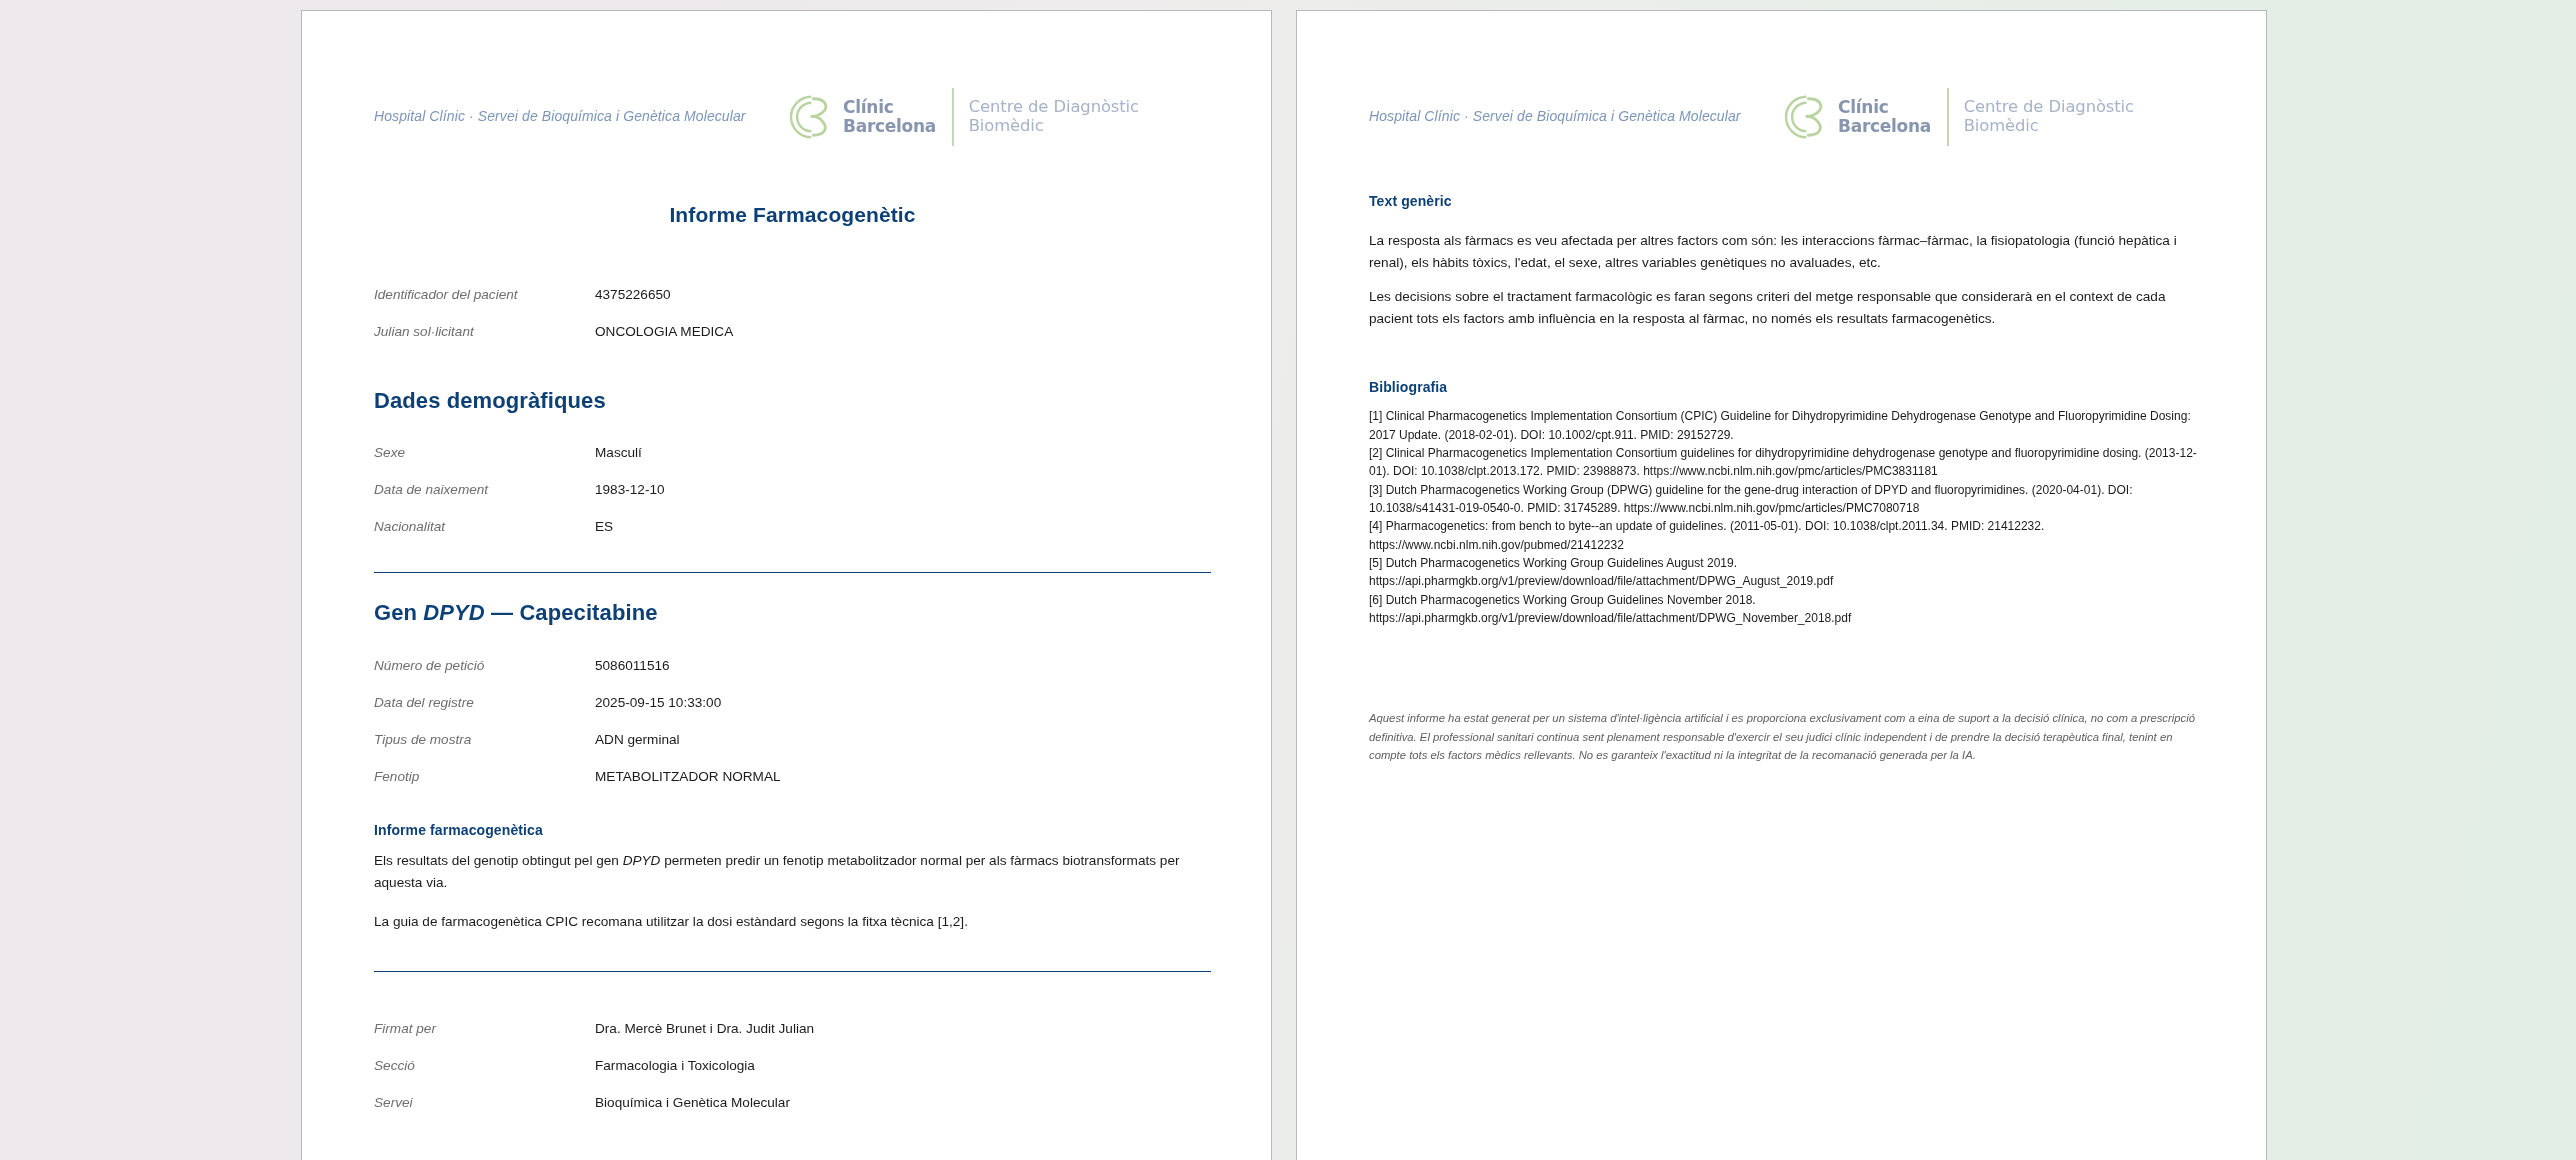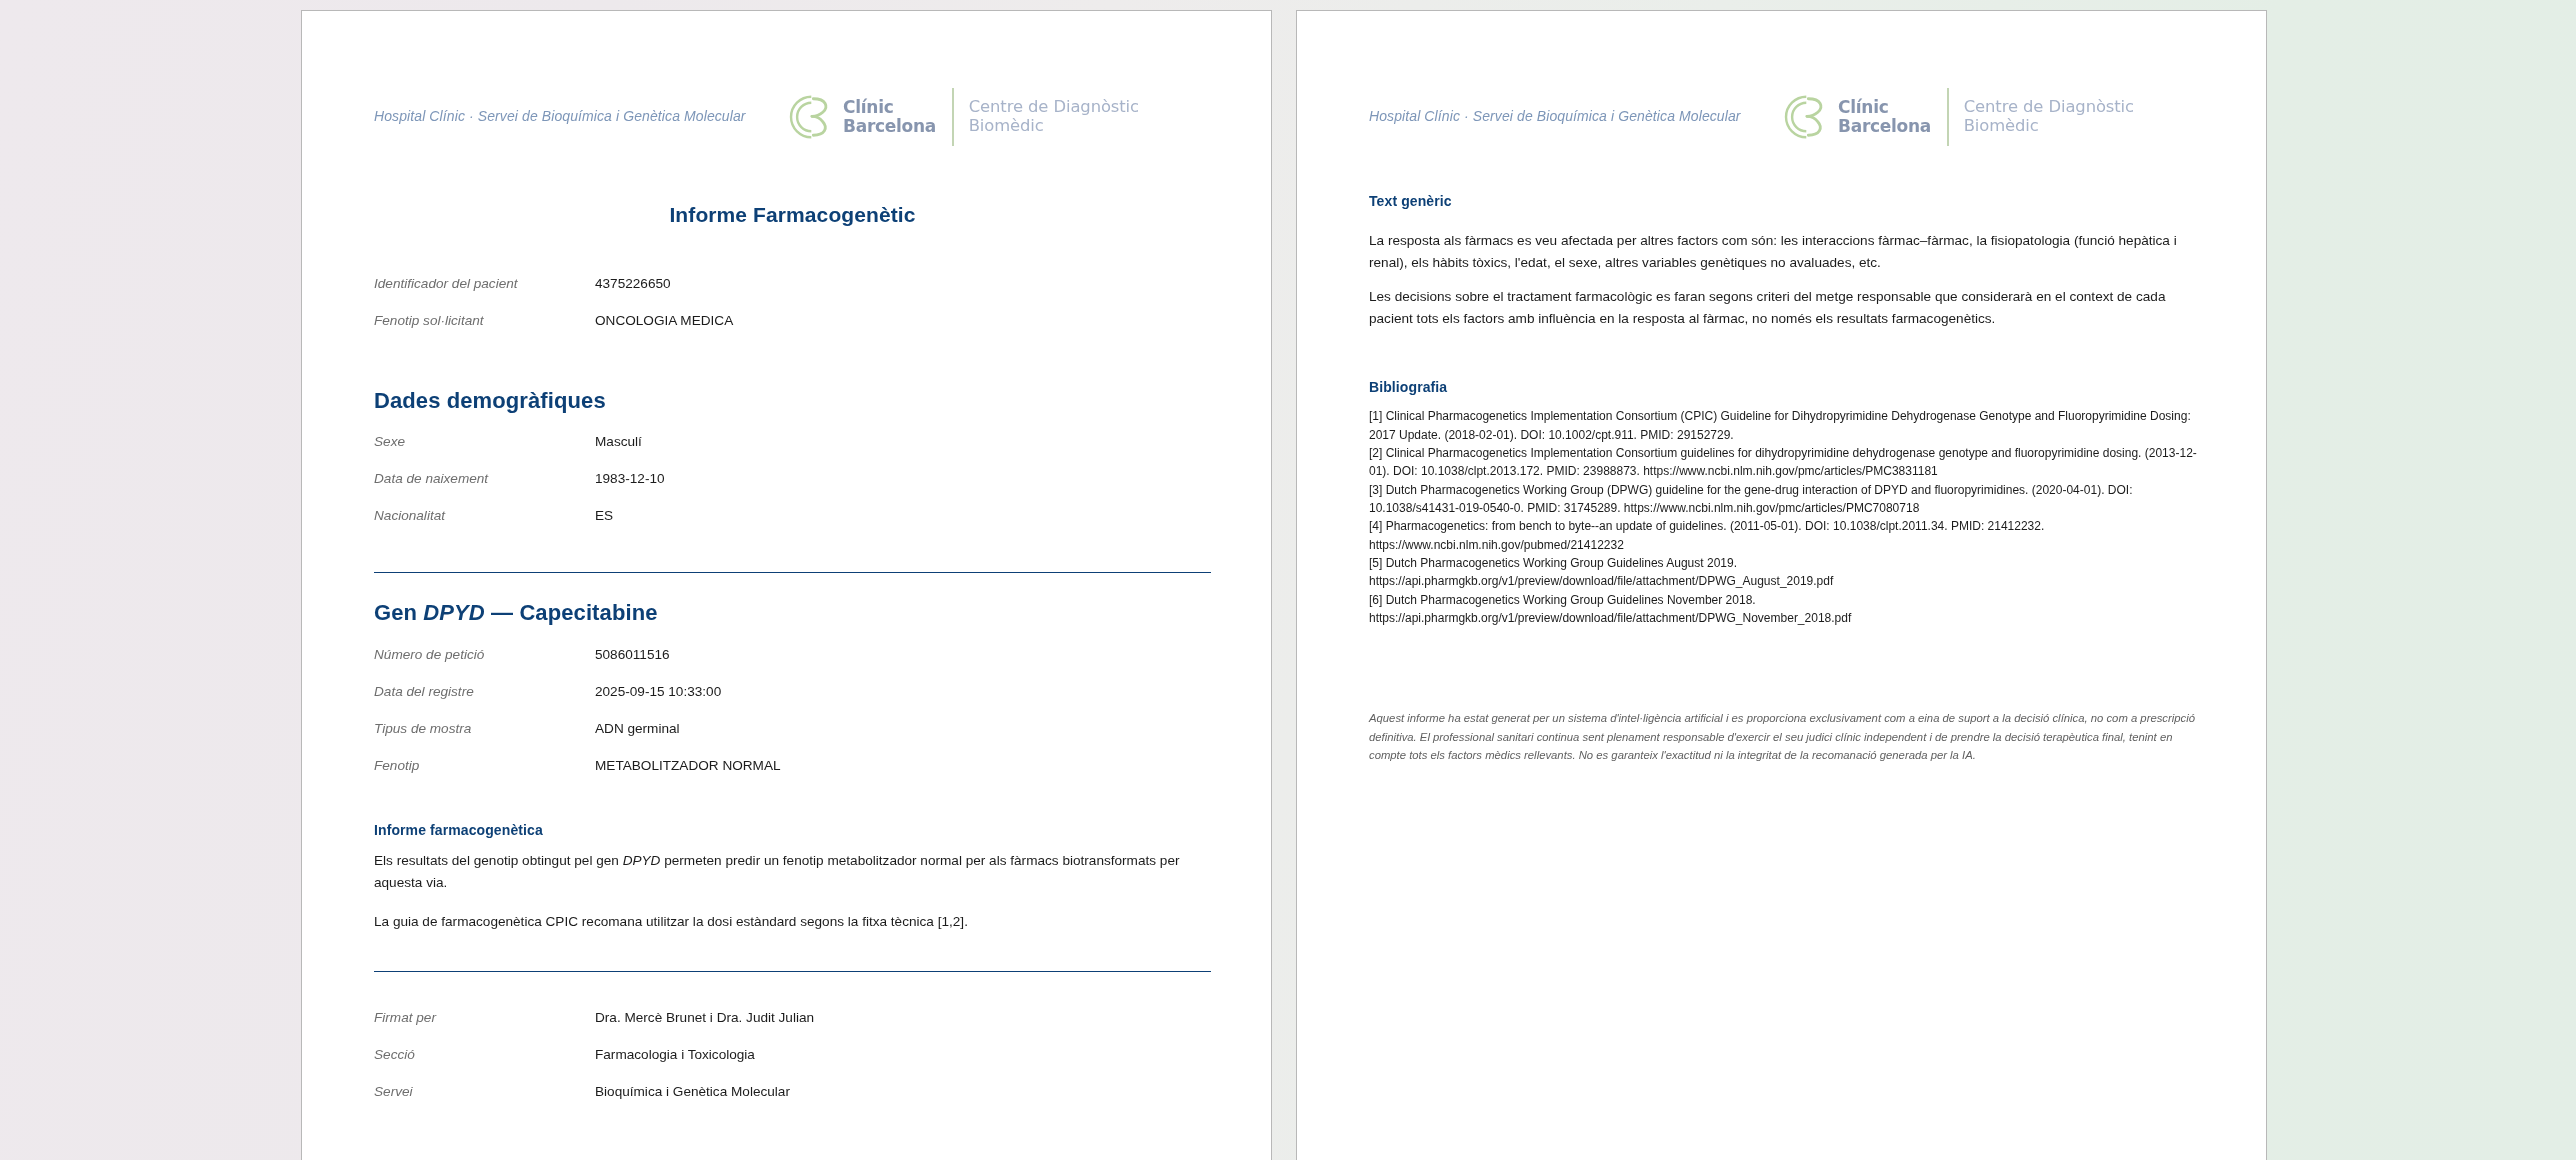--- a/index.html
+++ b/index.html
@@ -124,21 +124,21 @@
     font-weight: bold;
     color: #0d4076;
     margin: 0;
     letter-spacing: 0.1px;
   }
 
   
   .fields { margin: 0; }
   .field-row {
     display: flex;
-    align-items: center;
+    align-items: flex-end;
     height: 37px;
   }
   .field-label {
     width: 221px;
     flex: 0 0 221px;
     font-style: italic;
     font-size: 13.6px;
     color: #6e6e6e;
   }
   .field-value {
@@ -225,21 +225,21 @@
       </div>
 
       <div class="doc-title">Informe Farmacogenètic</div>
 
       <div class="fields mt-56">
         <div class="field-row">
           <div class="field-label">Identificador del pacient</div>
           <div class="field-value">4375226650</div>
         </div>
         <div class="field-row">
-          <div class="field-label">Fenotip sol·licitant</div>
+          <div class="field-label">Julian sol·licitant</div>
           <div class="field-value">ONCOLOGIA MEDICA</div>
         </div>
       </div>
 
       <div class="mt-72">
         <h2 class="section-title">Dades demogràfiques</h2>
         <div class="fields mt-14">
           <div class="field-row">
             <div class="field-label">Sexe</div>
             <div class="field-value">Masculí</div>

